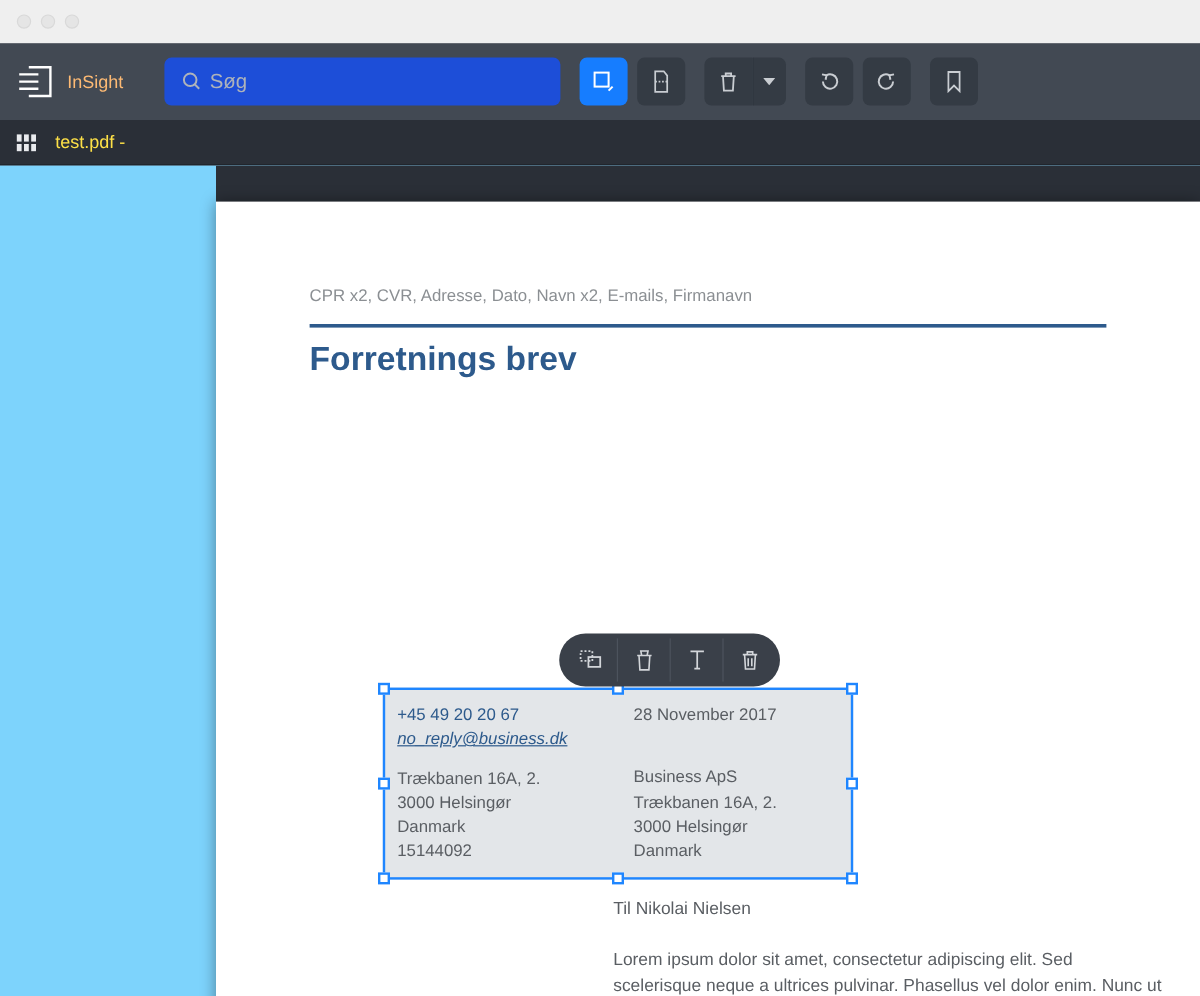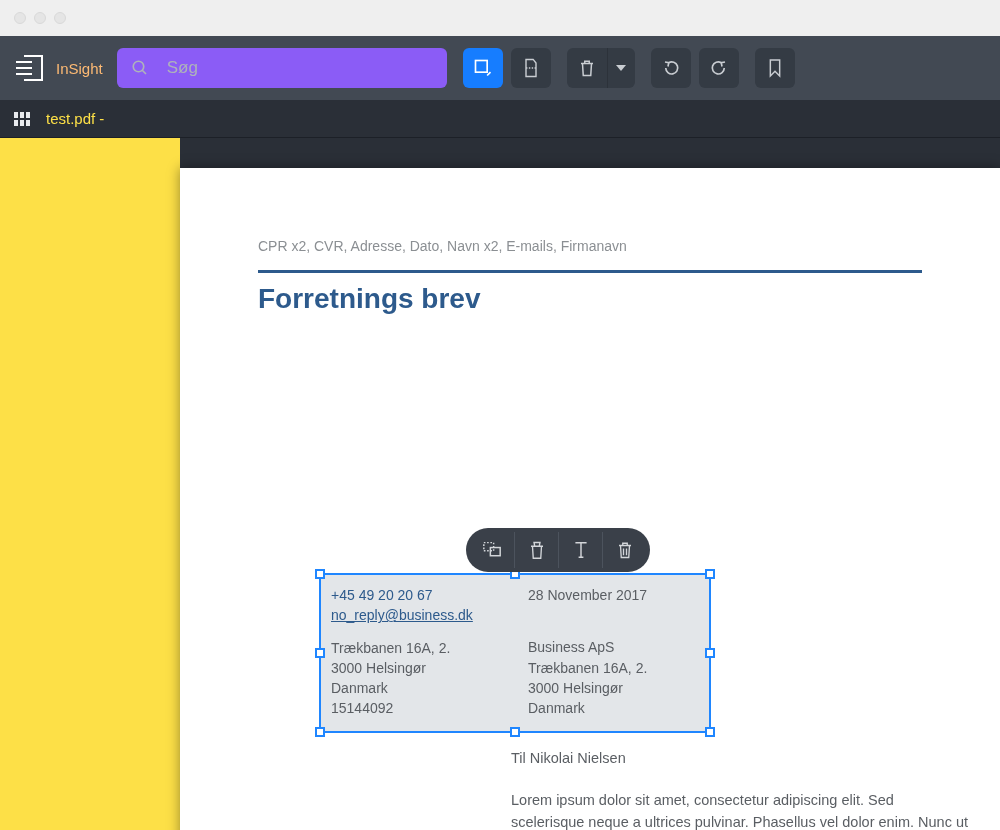--- a/index.html
+++ b/index.html
@@ -7,36 +7,36 @@
   body { display: flex; flex-direction: column; background: #f0f0f0; }
 
   
   .titlebar { height: 36px; background: #efefef; display: flex; align-items: center; padding-left: 14px; gap: 8px; }
   .traffic-light { width: 12px; height: 12px; border-radius: 50%; background: #e5e5e5; border: 1px solid #d9d9d9; }
 
   
   .toolbar { height: 64px; background: #424953; display: flex; align-items: center; padding: 0 14px; gap: 14px; }
   .brand { display: flex; align-items: center; gap: 10px; color: #fdba74; }
   .brand-text { font-size: 15px; font-weight: 500; }
-  .search-wrap { display: flex; align-items: center; background: #8b5cf6; border-radius: 6px; height: 40px; padding: 0 14px; width: 330px; gap: 18px; }
+  .search-wrap { display: flex; align-items: center; background: #1d4ed8; border-radius: 6px; height: 40px; padding: 0 14px; width: 330px; gap: 6px; margin-left: 20px; }
   .search-wrap input { background: transparent; border: none; outline: none; color: #d7dade; font-size: 17px; width: 100%; }
   .search-wrap input::placeholder { color: #aeb3ba; }
   .tool-group { display: flex; align-items: center; gap: 8px; margin-left: 2px; }
   .tool-btn { width: 40px; height: 40px; background: #343b44; border-radius: 6px; display: flex; align-items: center; justify-content: center; color: #c9cdd2; cursor: pointer; }
   .tool-btn.active { background: #167dff; color: #fff; }
   .tool-btn.split { width: 28px; border-left: 1px solid #2c323a; border-radius: 0 6px 6px 0; margin-left:-8px;}
   .tool-btn.has-split { border-radius: 6px 0 0 6px; }
 
   
   .tabbar { height: 38px; background: #2a2f37; display: flex; align-items: center; padding-left: 14px; gap: 14px; color: #fde047; font-size: 15px; border-bottom: 1px solid #1c2027; }
   .grid-icon { display: flex; flex-wrap: wrap; width: 18px; height: 14px; gap: 2px; }
   .grid-icon span { width: 4px; height: 6px; background: #e9ebee; }
 
   
-  .workspace { flex: 1; background: #fde047; display: flex; overflow: hidden; position: relative; padding-left: 17px; }
+  .workspace { flex: 1; background: #7dd3fc; display: flex; overflow: hidden; position: relative; padding-left: 17px; }
   .sidebar-space { width: 253px; }
   .doc-area { flex: 1; background: #2a2f37; padding-top: 30px; position: relative; }
   .page { background: #fff; width: 820px; min-height: 1000px; padding: 70px 78px 60px 78px; position: relative; box-shadow: 0 0 12px rgba(0,0,0,.4); }
 
   .meta-line { color: #8b8f93; font-size: 14px; margin-bottom: 16px; }
   .divider { height: 3px; background: #2d5a8c; margin-bottom: 10px; }
   .doc-title { color: #2d5a8c; font-size: 28px; font-weight: 700; margin-bottom: 84px; }
 
   
   .ctx-toolbar { position: absolute; left: 466px; top: 390px; background: #3a4049; border-radius: 22px; display: flex; align-items: center; padding: 4px; z-index: 20; }
@@ -47,21 +47,21 @@
   .selection { position: absolute; left: 319px; top: 435px; width: 392px; height: 160px; background: rgba(200,205,212,.5); border: 2px solid #1f86ff; z-index: 10; }
   .handle { position: absolute; width: 10px; height: 10px; background: #fff; border: 2px solid #1f86ff; }
   .h-nw { left: -6px; top: -6px; } .h-ne { right: -6px; top: -6px; }
   .h-sw { left: -6px; bottom: -6px; } .h-se { right: -6px; bottom: -6px; }
   .h-n { left: 50%; top: -6px; margin-left: -5px; } .h-s { left: 50%; bottom: -6px; margin-left: -5px; }
   .h-w { left: -6px; top: 50%; margin-top: -5px; } .h-e { right: -6px; top: 50%; margin-top: -5px; }
 
   .sel-content { display: flex; gap: 26px; font-size: 14px; color: #5a5e63; padding: 10px 10px 10px 10px; line-height: 1.45; }
   .sel-col { flex: 1; }
   .link-blue { color: #2d5a8c; }
-  .link-under { text-decoration: underline; }
+  .link-under { text-decoration: underline; font-style: italic; }
 
   .letter-body { position: absolute; left: 511px; top: 610px; width: 460px; color: #5a5e63; font-size: 14.5px; line-height: 1.5; }
   .letter-greeting { margin-bottom: 20px; }
 
   svg { display: block; }
 </style>
 </head>
 <body>
 
 <div class="titlebar">

